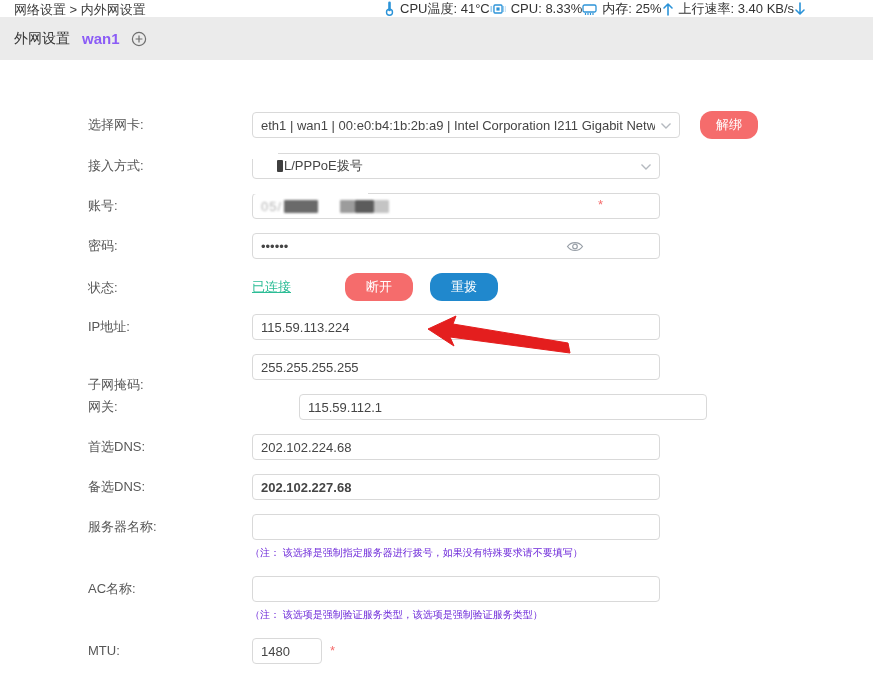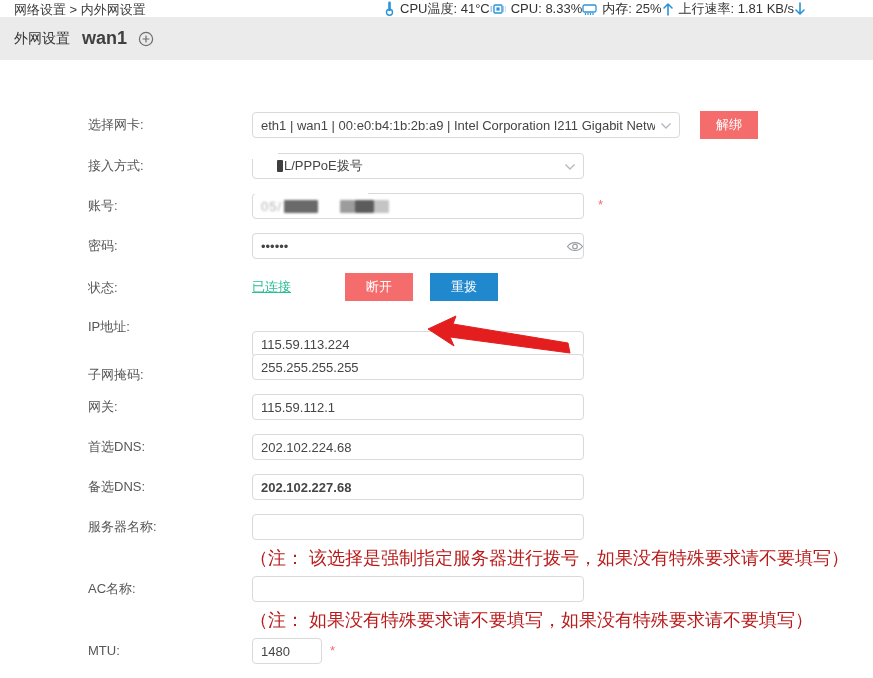--- a/index.html
+++ b/index.html
@@ -15,41 +15,41 @@
   .topbar{position:absolute;top:0;left:0;width:873px;height:14px;background:#fff;}
   .breadcrumb{position:absolute;left:14px;top:1px;font-size:13px;color:#3c3c3c;white-space:nowrap;cursor:pointer;}
   .statusbar{position:absolute;left:384px;top:0;height:17px;display:flex;align-items:center;white-space:nowrap;}
   .status-item{display:flex;align-items:center;gap:5px;font-size:13px;color:#333;}
   .status-item svg{display:block;}
 
   
   .header{position:absolute;top:17px;left:0;width:873px;height:43px;background:#ebebeb;
           display:flex;align-items:center;padding-left:14px;box-sizing:border-box;}
   .header-title{font-size:14px;color:#333;text-align:center;}
-  .header-if{font-size:18px;font-weight:bold;color:#404040;margin-left:12px;}
+  .header-if{font-size:15px;font-weight:bold;color:#8b5cf6;margin-left:12px;}
   .header-plus{margin-left:11px;cursor:pointer;display:flex;align-items:center;}
 
   
   .lbl{position:absolute;left:88px;height:26px;line-height:26px;font-size:13px;color:#575757;white-space:nowrap;}
   .inp,.sel{
-    position:absolute;left:252px;width:332px;height:26px;box-sizing:border-box;
+    position:absolute;left:252px;width:408px;height:26px;box-sizing:border-box;
     border:1px solid #d9d9d9;border-radius:4px;background:#fff;
     font-size:13px;color:#454545;padding:0 8px;outline:none;
     font-family:"Liberation Sans","DejaVu Sans",sans-serif;
   }
   .sel{display:flex;align-items:center;cursor:pointer;padding-right:24px;overflow:hidden;}
   .sel-text{white-space:nowrap;overflow:hidden;flex:1;}
   .sel .chev{position:absolute;right:7px;top:9px;}
-  .btn{position:absolute;border:none;border-radius:0;color:#fff;font-size:13px;cursor:pointer;
+  .btn{position:absolute;border:none;border-radius:12px;color:#fff;font-size:13px;cursor:pointer;
        font-family:"Liberation Sans","DejaVu Sans",sans-serif;}
   .btn-danger{background:#f56c6c;}
   .btn-primary{background:#2088cd;}
   .req{position:absolute;color:#f56c6c;font-size:13px;}
   .status-text{position:absolute;left:252px;top:273px;height:28px;line-height:28px;font-size:13px;color:#2dbd96;text-decoration:underline;}
-  .note{position:absolute;left:250px;font-size:18px;color:#b91c1c;white-space:nowrap;}
+  .note{position:absolute;left:250px;font-size:10px;color:#6d28d9;white-space:nowrap;}
   .eye{position:absolute;left:566px;top:239px;cursor:pointer;}
 
   
   .redact-wrap{display:flex;align-items:center;height:100%;filter:blur(1px);}
   .redact-frag{color:#b2b2b2;font-size:13px;letter-spacing:1px;}
   .rblk{display:inline-block;height:13px;border-radius:1px;}
 
   
   .white-cover{position:absolute;background:#ffffff;}
   .sliver{display:inline-block;width:6px;height:12px;background:#3f3f3f;margin-right:1px;border-radius:1px;}
@@ -84,21 +84,21 @@
         <svg width="15" height="14" viewBox="0 0 15 14">
           <rect x="1" y="3" width="13" height="7" rx="1.5" fill="none" stroke="#2b93d8" stroke-width="1.3"></rect>
           <path d="M3.5 11v2M6 11v2M8.5 11v2M11 11v2" stroke="#2b93d8" stroke-width="1.2"></path>
         </svg>
         <span>内存: 25%</span>
       </div>
       <div class="status-item">
         <svg width="12" height="14" viewBox="0 0 12 14">
           <path d="M6 13V2.5M2 6 L6 2 L10 6" fill="none" stroke="#2b93d8" stroke-width="1.6" stroke-linecap="round" stroke-linejoin="round"></path>
         </svg>
-        <span>上行速率: 1.81 KB/s</span>
+        <span>上行速率: 3.40 KB/s</span>
       </div>
       <div class="status-item">
         <svg width="12" height="14" viewBox="0 0 12 14">
           <path d="M6 1v10.5M2 8 L6 12 L10 8" fill="none" stroke="#2b93d8" stroke-width="1.6" stroke-linecap="round" stroke-linejoin="round"></path>
         </svg>
 
       </div>
     </div>
   </div>
 
@@ -155,41 +155,41 @@
       <circle cx="9" cy="6.5" r="2.3" fill="none" stroke="#99a0a8" stroke-width="1.2"></circle>
     </svg>
   </span>
 
   <div class="lbl" style="top:274px;height:28px;line-height:28px">状态:</div>
   <span class="status-text">已连接</span>
   <button class="btn btn-danger" style="left:345px;top:273px;width:68px;height:28px">断开</button>
   <button class="btn btn-primary" style="left:430px;top:273px;width:68px;height:28px">重拨</button>
 
   <div class="lbl" style="top:314px">IP地址:</div>
-  <input class="inp" style="top: 314px; margin-top: 17px;" value="115.59.113.224">
+  <input class="inp" style="top: 314px;" value="115.59.113.224">
 
-  <div class="lbl" style="top:362px">子网掩码:</div>
+  <div class="lbl" style="top:372px">子网掩码:</div>
   <input class="inp" style="top: 354px;" value="255.255.255.255">
 
   <div class="lbl" style="top:394px">网关:</div>
-  <input class="inp" style="top: 394px;" value="115.59.112.1">
+  <input class="inp" style="top: 394px; margin-left: 47px;" value="115.59.112.1">
 
   <div class="lbl" style="top:434px">首选DNS:</div>
   <input class="inp" style="top: 434px;" value="202.102.224.68">
 
   <div class="lbl" style="top:474px">备选DNS:</div>
   <input class="inp" style="top: 474px; font-weight: bold;" value="202.102.227.68">
 
   <div class="lbl" style="top:514px">服务器名称:</div>
   <input class="inp" style="top: 514px;" value="">
   <div class="note" style="top:546px">（注： 该选择是强制指定服务器进行拨号，如果没有特殊要求请不要填写）</div>
 
   <div class="lbl" style="top:576px">AC名称:</div>
   <input class="inp" style="top: 576px;" value="">
-  <div class="note" style="top:608px">（注： 如果没有特殊要求请不要填写，如果没有特殊要求请不要填写）</div>
+  <div class="note" style="top:608px">（注： 该选项是强制验证服务类型，该选项是强制验证服务类型）</div>
 
   <div class="lbl" style="top:638px">MTU:</div>
   <input class="inp" style="top: 638px; width: 70px;" value="1480">
   <span class="req" style="left:330px;top:643px">*</span>
 
   <svg class="annot-arrow" width="160" height="52" viewBox="0 0 160 52">
     <polygon points="8,21 36,8 33,16 148,35 150,45 30,29 34,38" fill="#e41e1e" stroke="#e41e1e" stroke-width="1" stroke-linejoin="round"></polygon>
   </svg>
 
 </div>

